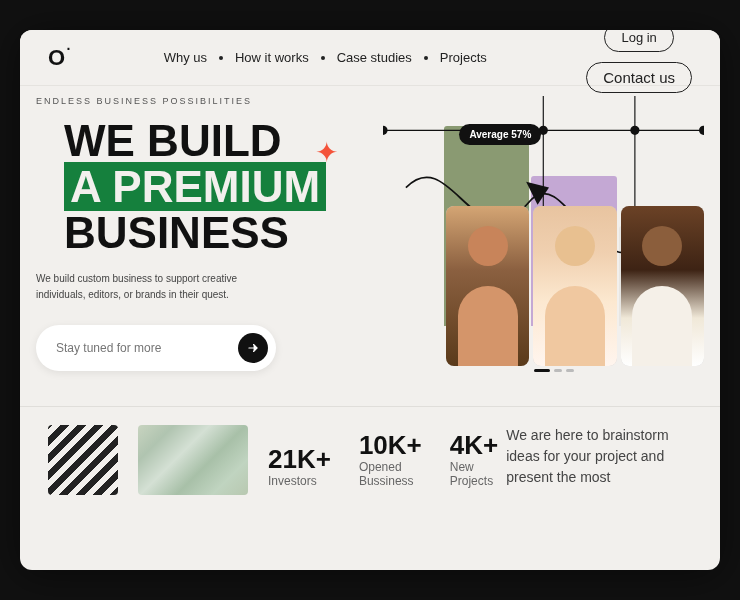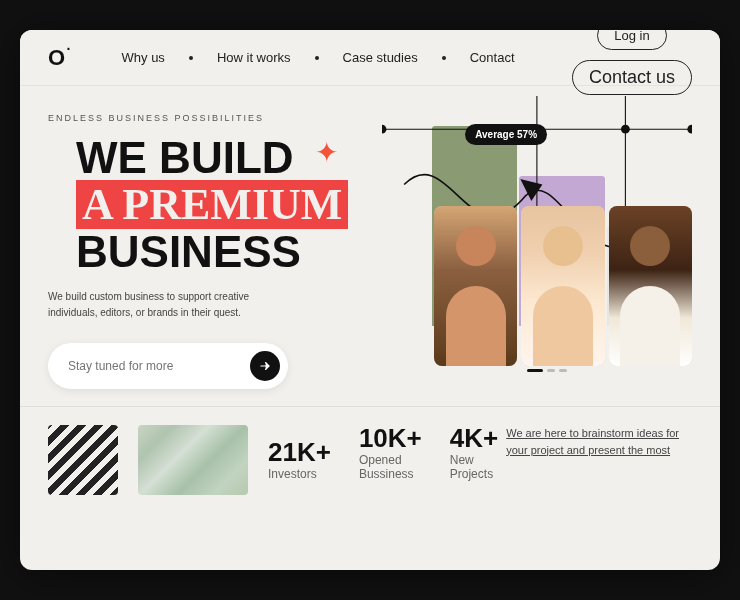--- a/index.html
+++ b/index.html
@@ -49,21 +49,21 @@
       position: absolute;
       top: -4px;
       right: -6px;
       font-size: 14px;
       color: #111;
     }
 
     .nav-links {
       display: flex;
       align-items: center;
-      gap: 24px;
+      gap: 12px;
       list-style: none;
       text-align: right;
     }
 
     .nav-links li {
       display: flex;
       align-items: center;
       gap: 6px;
       font-size: 13px;
       color: #222;
@@ -99,34 +99,34 @@
       cursor: pointer;
       color: #222;
       font-weight: 500;
     }
 
     .btn-contact {
       border: 1.5px solid #222;
       background: transparent;
       border-radius: 20px;
       padding: 6px 16px;
-      font-size: 18px;
+      font-size: 15px;
       cursor: pointer;
       color: #222;
       font-weight: 500;
     }
 
     
     .hero {
       display: flex;
-      padding: 0 28px;
+      padding: 0 16px;
       height: 320px;
       position: relative;
       overflow: hidden;
-      align-items: center;
+      align-items: flex-start;
     }
 
     .hero-left {
       flex: 0 0 55%;
       padding-top: 10px;
       z-index: 2;
     }
 
     .hero-eyebrow {
       font-size: 9px;
@@ -140,25 +140,24 @@
       font-size: 44px;
       font-weight: 900;
       line-height: 1.05;
       color: #111;
       text-transform: uppercase;
       margin-bottom: 14px;
       margin-left: 28px;
     }
 
     .hero-title .highlight {
-      background: #ef4444;
+      background: #15803d;
       color: #f2f0ed;
       padding: 0 6px;
       display: inline;
-      font-family: Liberation Serif, serif;
     }
 
     .hero-desc {
       font-size: 10px;
       color: #444;
       line-height: 1.6;
       max-width: 240px;
       margin-bottom: 22px;
     }
 
@@ -319,21 +318,21 @@
       left: -20px;
       right: 0;
       bottom: 0;
       pointer-events: none;
     }
 
     
     .avg-badge {
       position: absolute;
       top: 28px;
-      left: 63px;
+      left: 56px;
       background: #111;
       color: #fff;
       font-size: 10px;
       font-weight: 600;
       padding: 5px 10px;
       border-radius: 20px;
       z-index: 5;
       white-space: nowrap;
     }
 
@@ -419,25 +418,24 @@
       line-height: 1;
     }
 
     .stat-label {
       font-size: 12px;
       color: #666;
       margin-top: 2px;
     }
 
     .stats-desc {
-      font-size: 11px;
+      font-size: 14px;
       color: #444;
       line-height: 1.5;
       max-width: 300px;
-      text-decoration: underline;
     }
 
   </style>
 </head>
 <body>
 
 <div class="browser-window">
 
   <nav class="navbar">
     <div class="nav-logo">O</div>
@@ -455,21 +453,21 @@
       <li>
           <span class="nav-dot"></span>
         </li>
       <li>
           <a href="#">Case studies</a>
         </li>
       <li>
           <span class="nav-dot"></span>
         </li>
       <li>
-          <a href="#">Contact</a>
+          <a href="#">Projects</a>
         </li>
     </ul>
 
     <div class="nav-actions">
       <button class="btn-login">Log in</button>
       <button class="btn-contact">Contact us</button>
     </div>
   </nav>
 
   <section class="hero">

